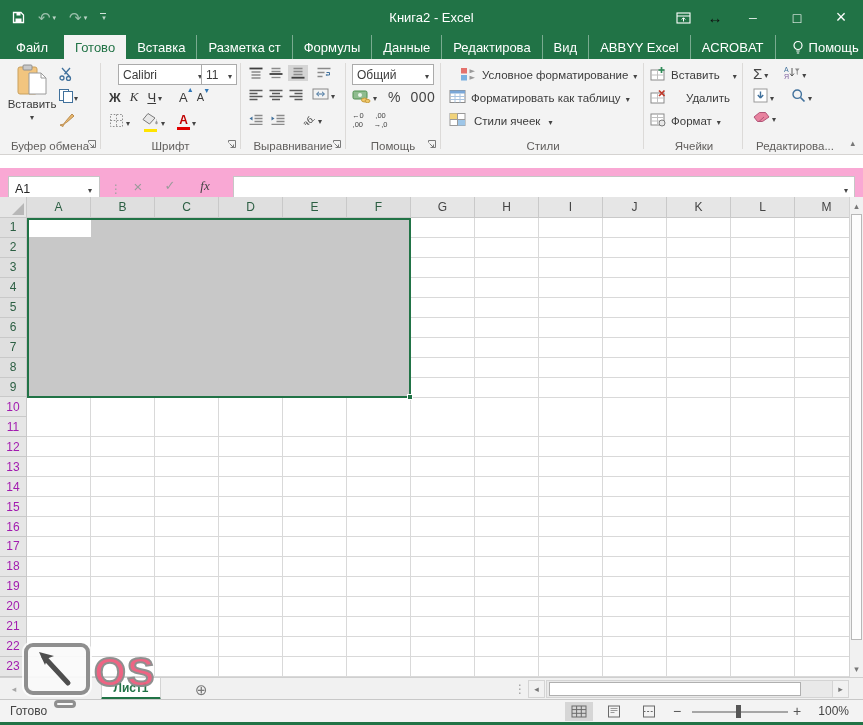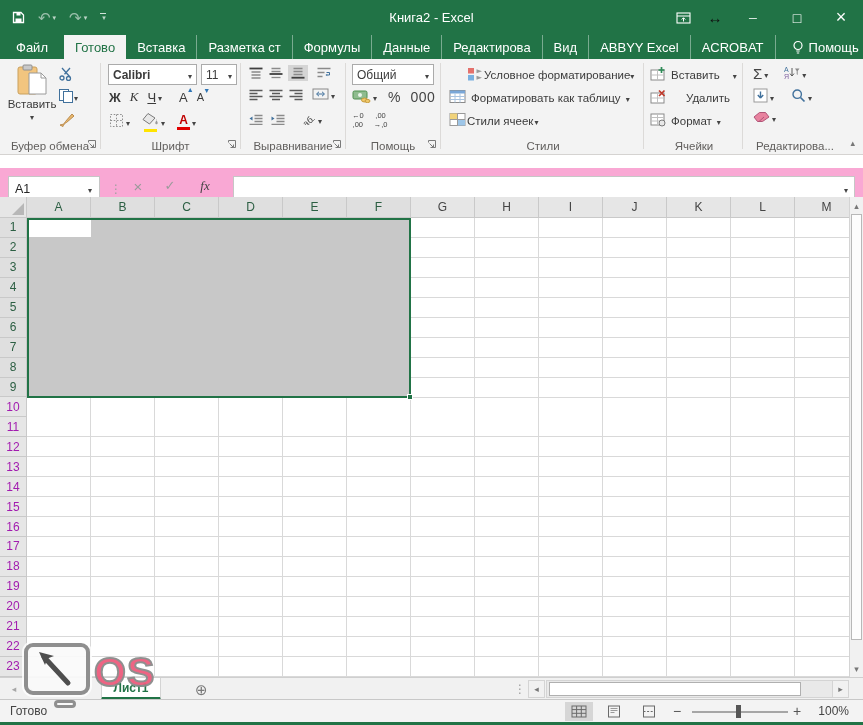--- a/index.html
+++ b/index.html
@@ -255,21 +255,21 @@
       </div>
     <div class="glabel">Буфер обмена</div>
     <span class="launcher"><svg width="10" height="10" viewBox="0 0 10 10">
           <path d="M1.5 3.5v-2h7v7h-2" fill="none" stroke="#7a7a7a"></path>
           <path d="M2.5 4.5l4 4 M6.5 5.5v3h-3" fill="none" stroke="#7a7a7a"></path>
         </svg></span>
   </div>
   <div class="gsep" style="left:100px;"></div>
 
   <div class="group" style="left:101px;width:139px;">
-    <div class="combo" style="position:absolute;left:7px;top:5px;width:89px;font-weight:bold;">
+    <div class="combo" style="position:absolute;left:17px;top:5px;width:89px;">
       <span>Calibri</span>
         <span class="g-caret"></span>
     </div>
     <div class="combo" style="position:absolute;left:100px;top:5px;width:36px;">
       <span>11</span>
         <span class="g-caret"></span>
     </div>
     <div class="rrow" style="left:8px;top:30px;gap:9px;">
       <span class="bold-x">Ж</span>
       <span class="ital-x">К</span>
@@ -420,39 +420,39 @@
     </div>
     <div class="glabel">Помощь</div>
     <span class="launcher"><svg width="10" height="10" viewBox="0 0 10 10">
           <path d="M1.5 3.5v-2h7v7h-2" fill="none" stroke="#7a7a7a"></path>
           <path d="M2.5 4.5l4 4 M6.5 5.5v3h-3" fill="none" stroke="#7a7a7a"></path>
         </svg></span>
   </div>
   <div class="gsep" style="left:440px;"></div>
 
   <div class="group" style="left:443px;width:200px;">
-    <div class="rrow" style="left:24px;top:7px;">
+    <div class="rrow" style="left:17px;top:7px;gap:5px;">
       <span><svg width="17" height="16" viewBox="0 0 17 16">
             <rect x="1" y="2" width="6" height="5.5" fill="#e4716c"></rect>
             <rect x="1" y="9" width="6" height="5.5" fill="#7ab0e0"></rect>
             <path d="M9.5 3.2l5.5 2-5.5 2z M9.5 9.7l5.5 2-5.5 2z" fill="#9a9a9a"></path>
           </svg></span>
       <span class="rlabel">Условное форматирование</span>
         <span class="g-caret"></span>
     </div>
     <div class="rrow" style="left:6px;top:30px;gap:5px;">
       <span><svg width="17" height="15" viewBox="0 0 17 15">
             <rect x="1" y="1.5" width="15" height="12" fill="#fff" stroke="#8a8a8a"></rect>
             <rect x="1" y="1.5" width="15" height="3" fill="#7aa7d8"></rect>
             <path d="M1 7.5h15 M1 10.5h15 M6 4.5v9 M11 4.5v9" stroke="#aac4e0"></path>
           </svg></span>
       <span class="rlabel">Форматировать как таблицу</span>
         <span class="g-caret"></span>
     </div>
-    <div class="rrow" style="left:6px;top:53px;gap:1px;">
+    <div class="rrow" style="left:6px;top:53px;gap:8px;">
       <span><svg width="17" height="15" viewBox="0 0 17 15">
             <rect x="1" y="1.5" width="15" height="12" fill="#fff" stroke="#9a9a9a"></rect>
             <rect x="1" y="1.5" width="7.5" height="6" fill="#f0d27a"></rect>
             <rect x="8.5" y="7.5" width="7.5" height="6" fill="#9ec6e8"></rect>
             <path d="M1 7.5h15 M8.5 1.5v12" stroke="#9a9a9a"></path>
           </svg></span>
       <span class="rlabel">Стили ячеек</span>
         <span class="g-caret"></span>
     </div>
     <div class="glabel">Стили</div>

